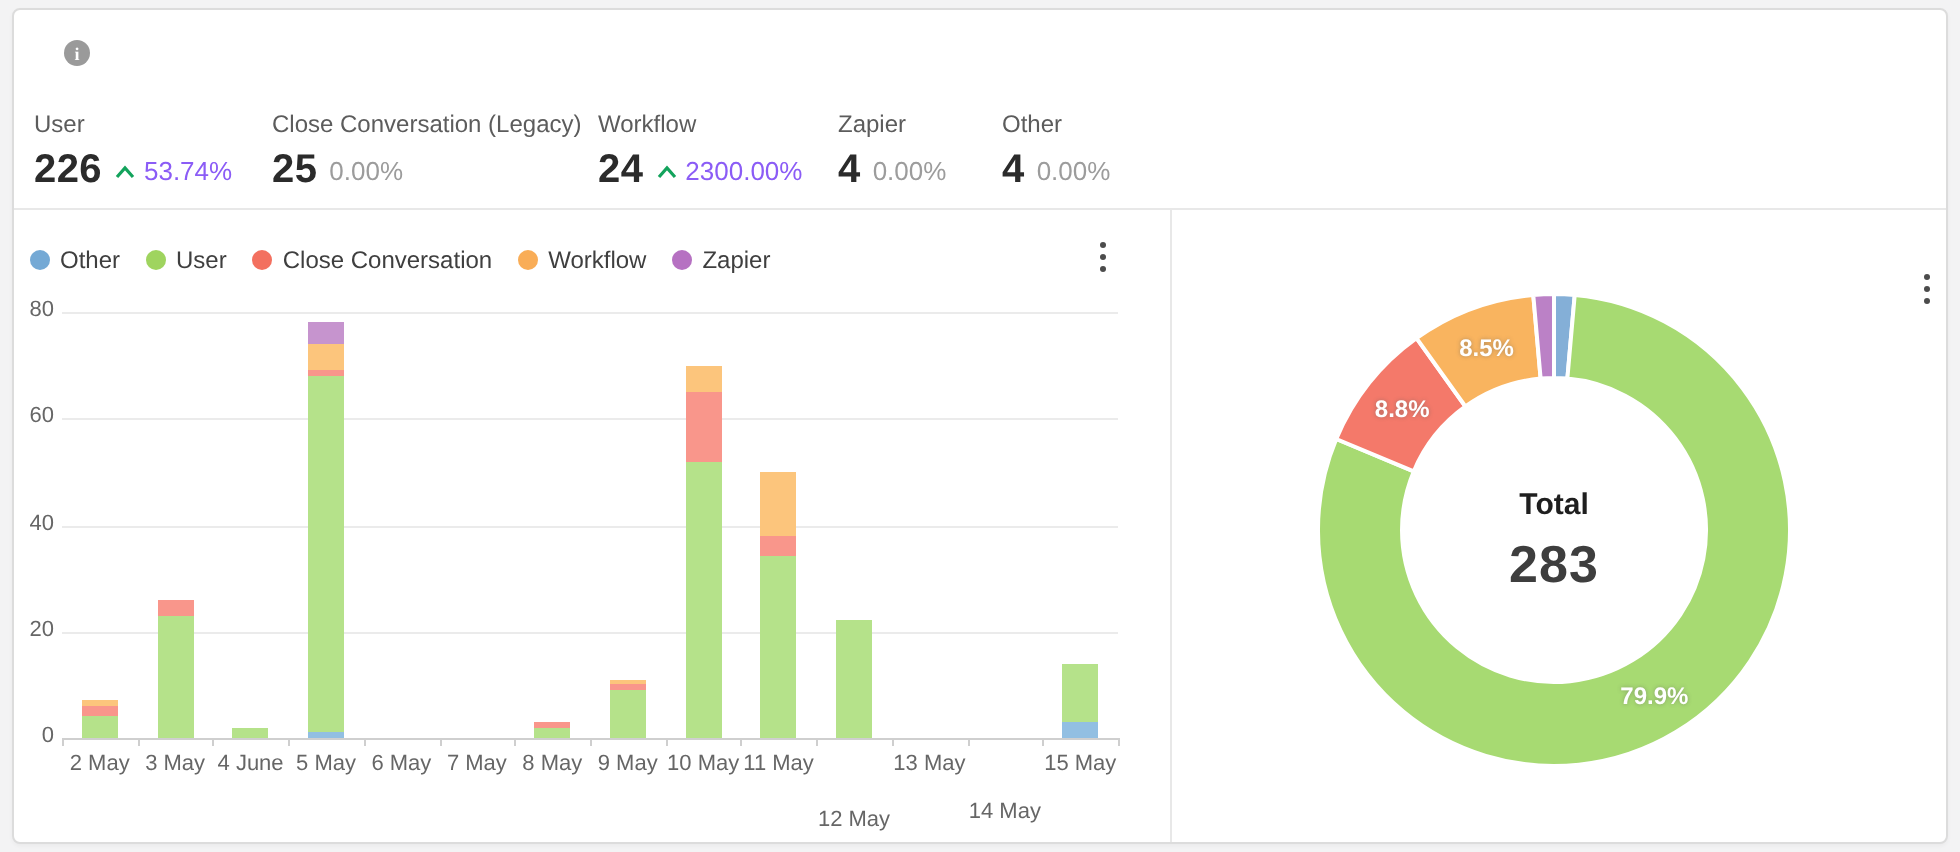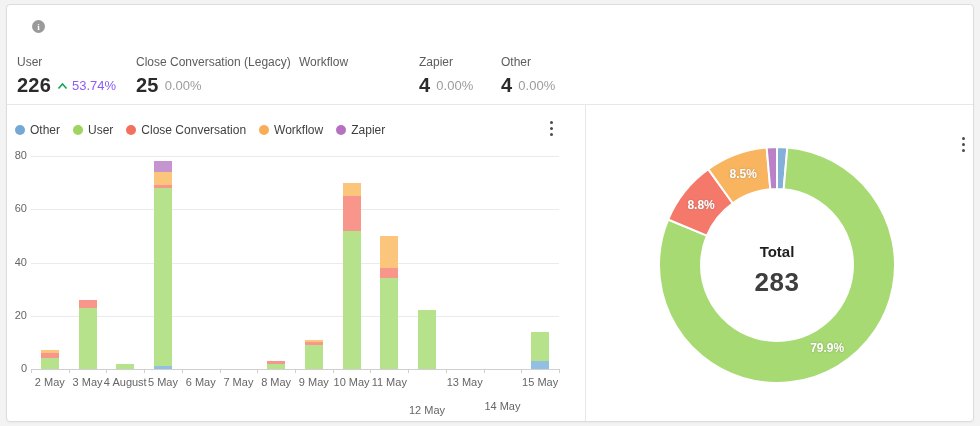--- a/index.html
+++ b/index.html
@@ -79,20 +79,27 @@
         </div>
         <div class="stat" style="left: 129px;">
           <div class="stat-label">Close Conversation (Legacy)</div>
           <div class="stat-row">
             <span class="stat-value">25</span>
             <span class="stat-delta flat">0.00%</span>
           </div>
         </div>
         <div class="stat" style="left: 292px;">
           <div class="stat-label">Workflow</div>
+          <div class="stat-row">
+            <span class="stat-value">24</span>
+            <svg width="11" height="8" class="trend-up-icon">
+              <polyline points="1.5,6.5 5.5,2 9.5,6.5" fill="none" stroke="#13a35c" stroke-width="1.6"></polyline>
+            </svg>
+            <span class="stat-delta up">2300.00%</span>
+          </div>
         </div>
         <div class="stat" style="left: 412px;">
           <div class="stat-label">Zapier</div>
           <div class="stat-row">
             <span class="stat-value">4</span>
             <span class="stat-delta flat">0.00%</span>
           </div>
         </div>
         <div class="stat" style="left: 494px;">
           <div class="stat-label">Other</div>
@@ -183,21 +190,21 @@
       <div class="tickmark" style="left: 339.429px;"></div>
       <div class="tickmark" style="left: 377.143px;"></div>
       <div class="tickmark" style="left: 414.857px;"></div>
       <div class="tickmark" style="left: 452.571px;"></div>
       <div class="tickmark" style="left: 490.286px;"></div>
       <div class="tickmark" style="left: 528px;"></div>
     </div>
   <div id="x-labels">
       <div class="xlab" style="left: 18.8571px;">2 May</div>
       <div class="xlab" style="left: 56.5714px;">3 May</div>
-      <div class="xlab" style="left: 94.2857px;">4 August</div>
+      <div class="xlab" style="left: 94.2857px;">4 June</div>
       <div class="xlab" style="left: 132px;">5 May</div>
       <div class="xlab" style="left: 169.714px;">6 May</div>
       <div class="xlab" style="left: 207.429px;">7 May</div>
       <div class="xlab" style="left: 245.143px;">8 May</div>
       <div class="xlab" style="left: 282.857px;">9 May</div>
       <div class="xlab" style="left: 320.571px;">10 May</div>
       <div class="xlab" style="left: 358.286px;">11 May</div>
       <div class="xlab" style="left: 396px; margin-top: 28px;">12 May</div>
       <div class="xlab" style="left: 433.714px;">13 May</div>
       <div class="xlab" style="left: 471.429px; margin-top: 24px;">14 May</div>

